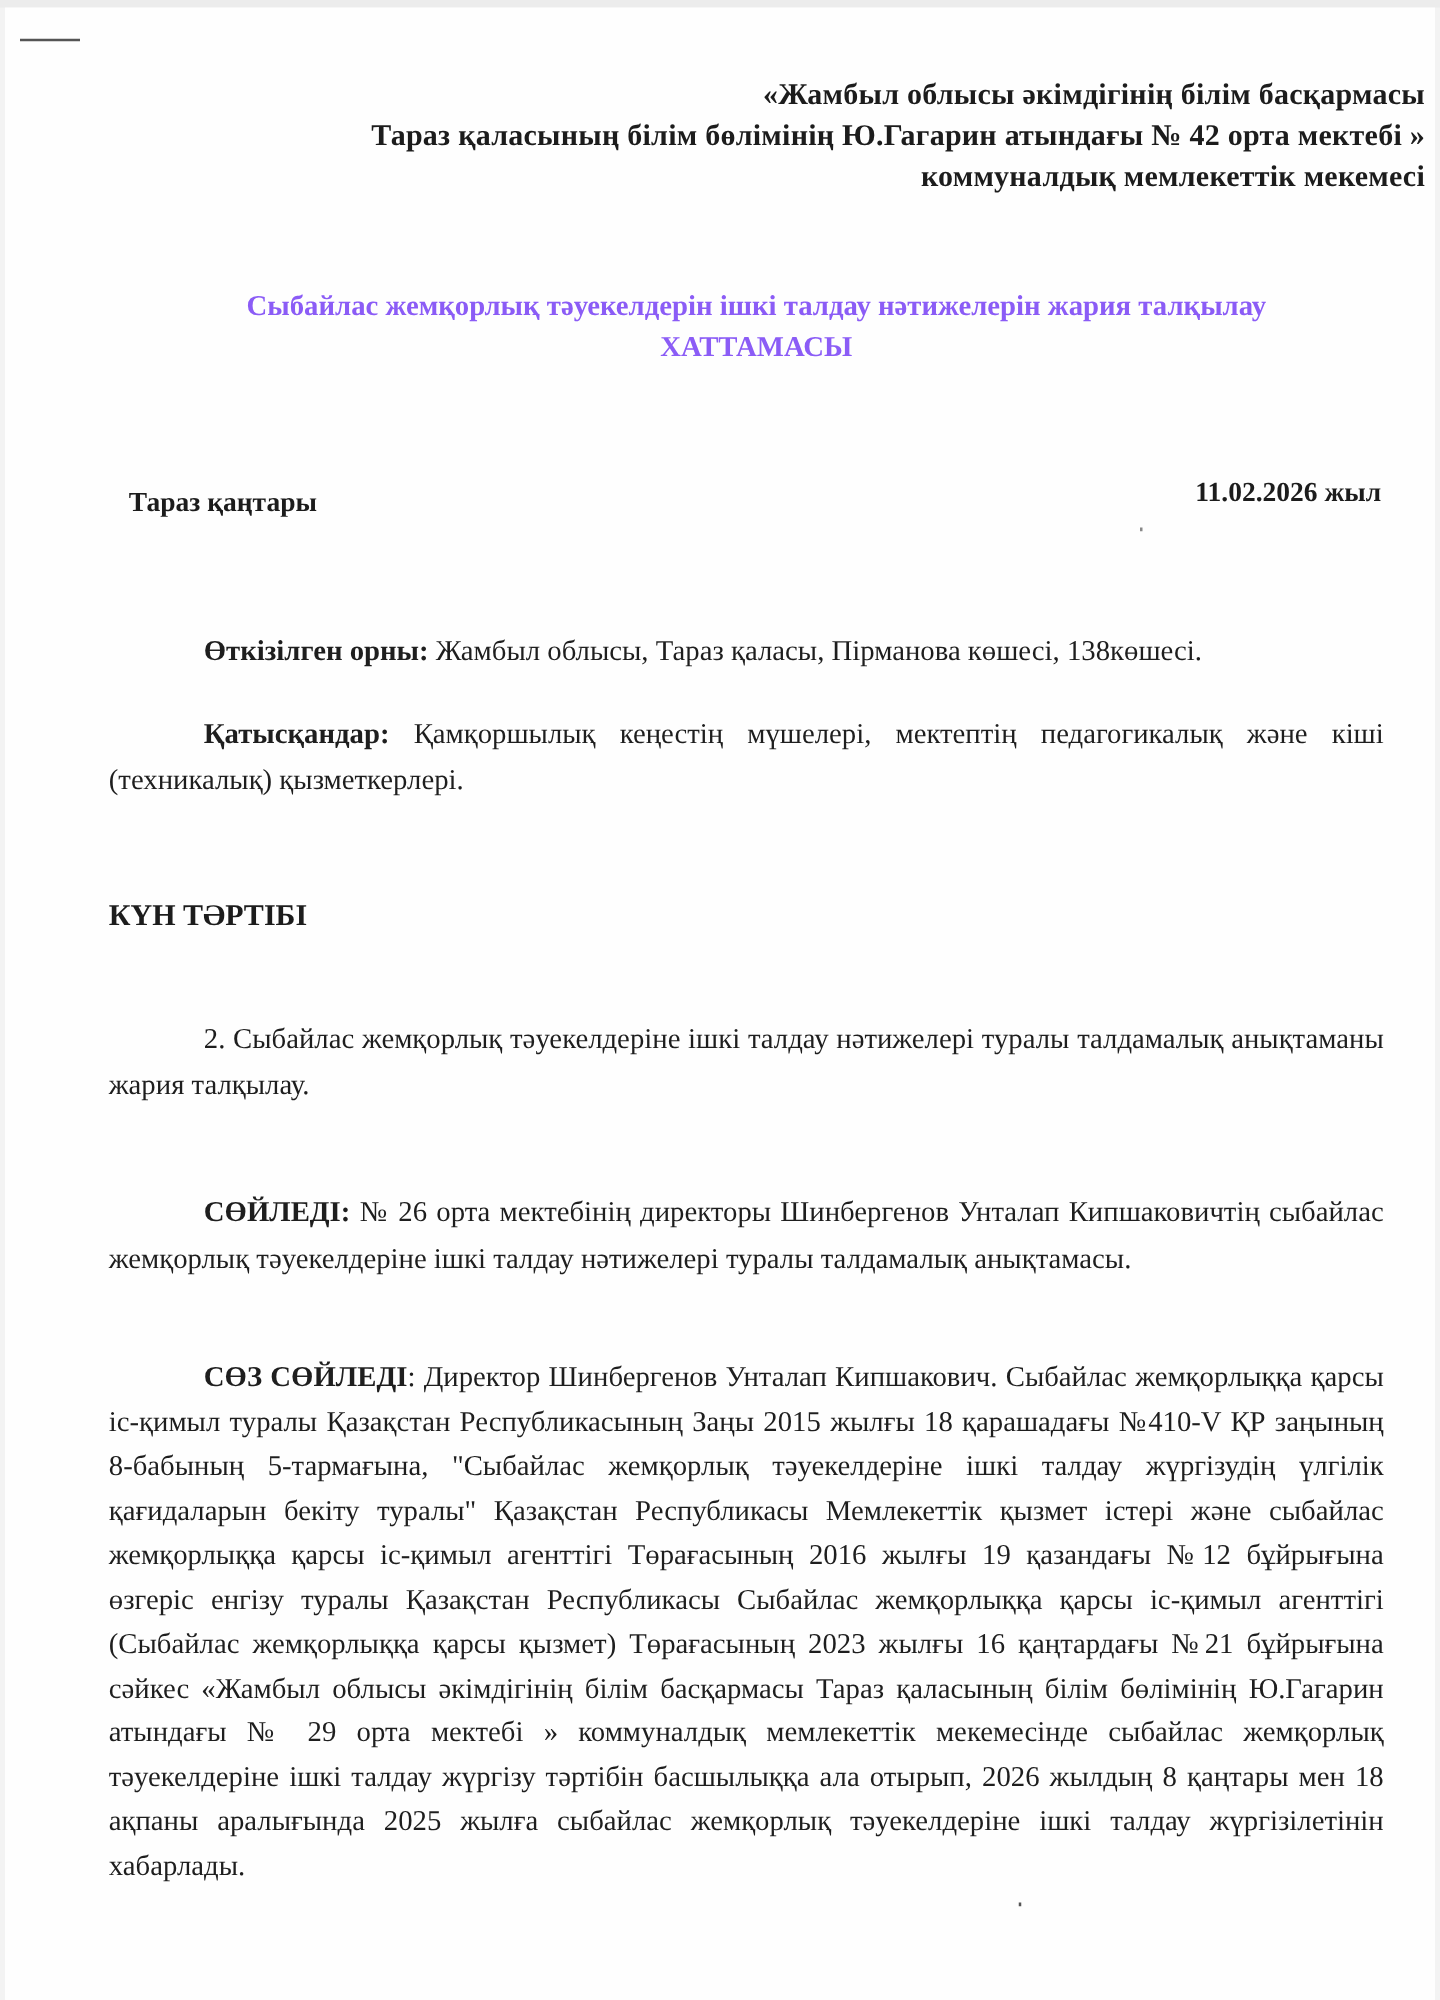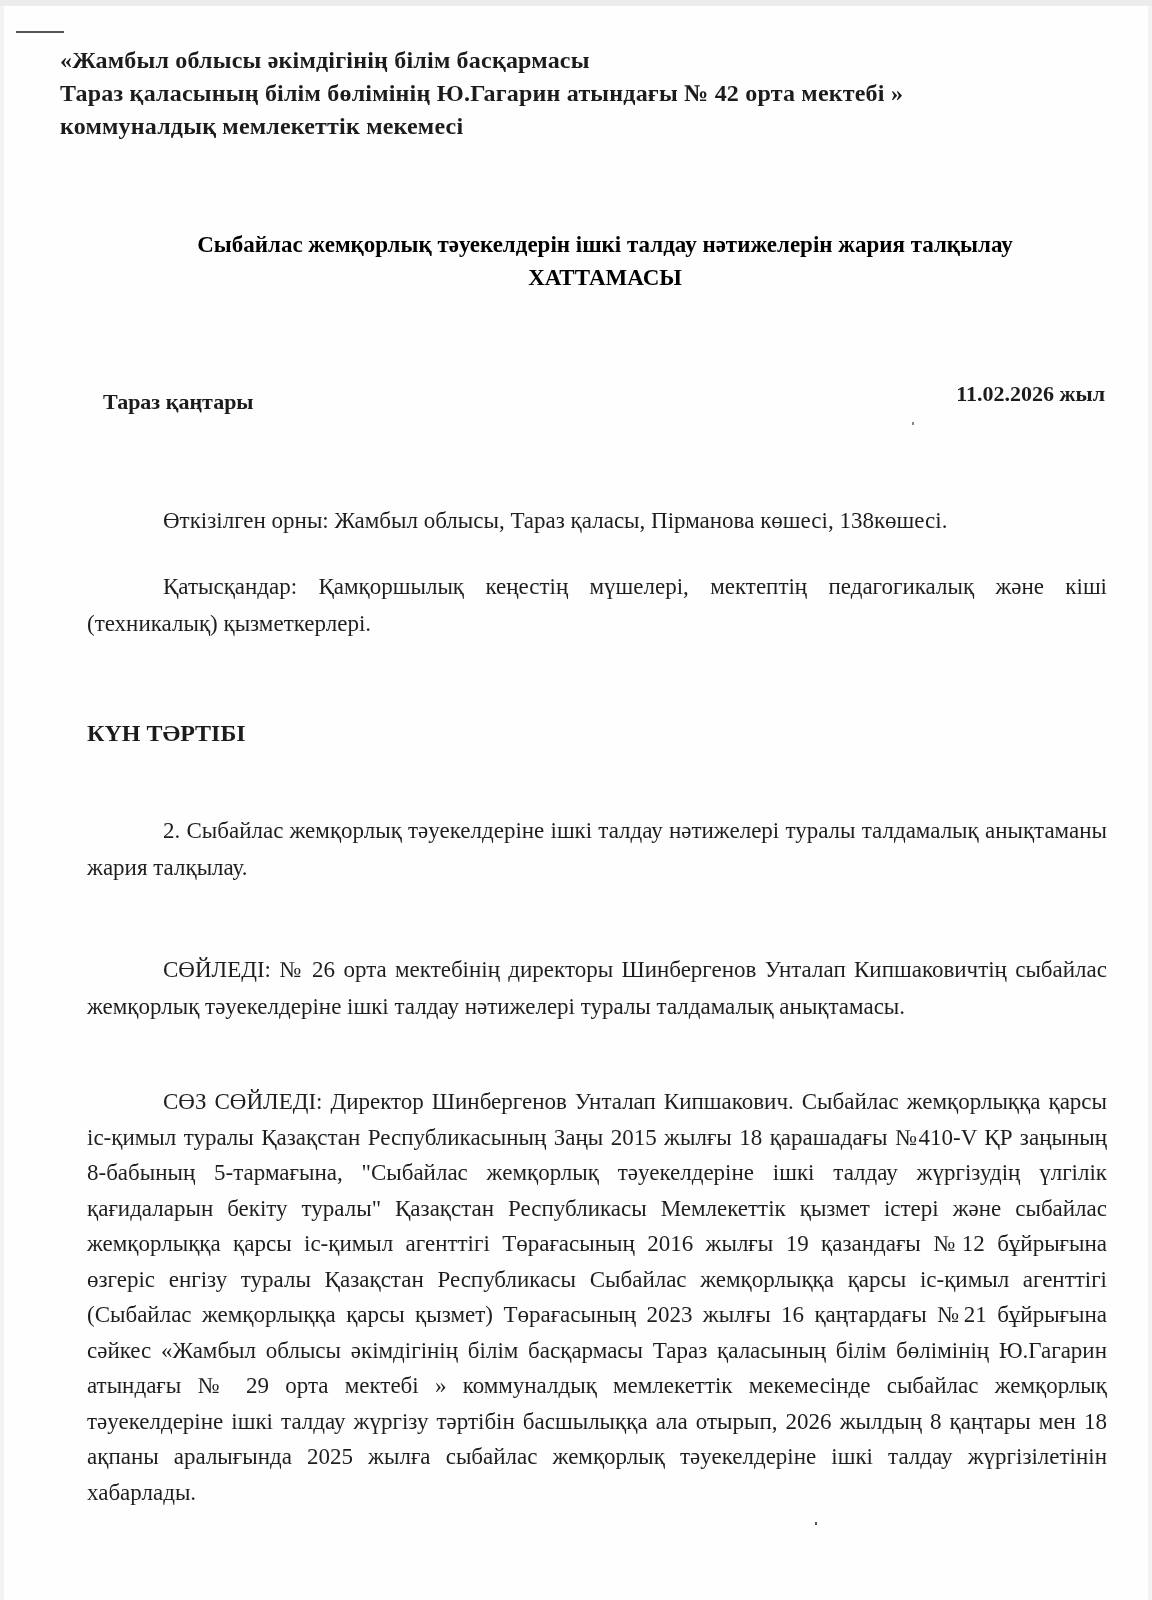--- a/index.html
+++ b/index.html
@@ -25,35 +25,35 @@
       background: #555;
     }
     .top-line {
       position: absolute;
       left: 0; top: 0;
       width: 1152px; height: 6px;
       background: #ececec;
     }
     .header {
       position: absolute;
-      left: 60px; width: 1080px; top: 44px;
-      text-align: left;
+      left: 60px; width: 1080px; top: 60px;
+      text-align: right;
       font-weight: bold;
       font-size: 24px;
       line-height: 33px;
       letter-spacing: 0.2px;
     }
     .title {
       position: absolute;
       left: 80px; width: 1050px; top: 228px;
       text-align: center;
       font-weight: bold;
       font-size: 23px;
       line-height: 33px;
-      color: #000000;
+      color: #8b5cf6;
     }
     .city {
       position: absolute;
       left: 103px; top: 389px;
       font-weight: bold;
       font-size: 22px;
     }
     .date {
       position: absolute;
       right: 47px; top: 381px;
@@ -62,21 +62,21 @@
     }
     .body-text {
       position: absolute;
       left: 87px; width: 1020px;
       font-size: 23px;
       line-height: 37px;
       text-align: justify;
       color: #1e1e1e;
     }
     .indent { text-indent: 76px; }
-    .label { font-weight: normal; margin-top: 20px; }
+    .label { font-weight: bold; margin-top: 20px; }
     .agenda-title {
       position: absolute;
       left: 87px; width: 1020px; top: 720px;
       font-weight: bold;
       font-size: 24px;
     }
     .dot {
       position: absolute;
       left: 815px; top: 1522px;
       width: 2px; height: 3px;

